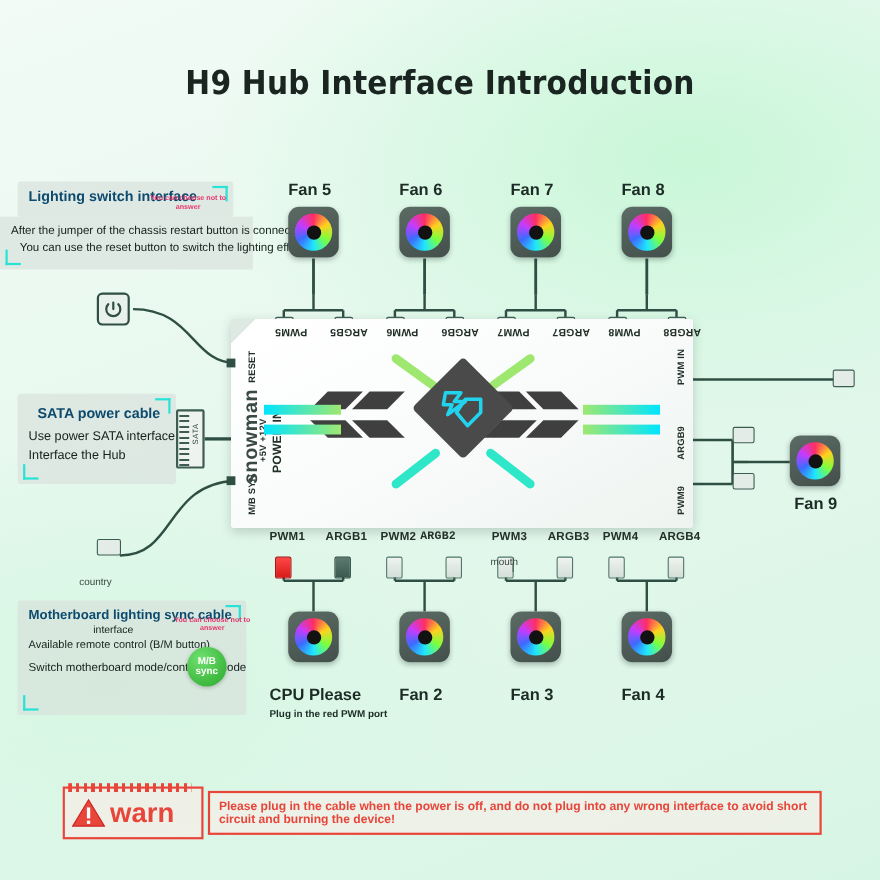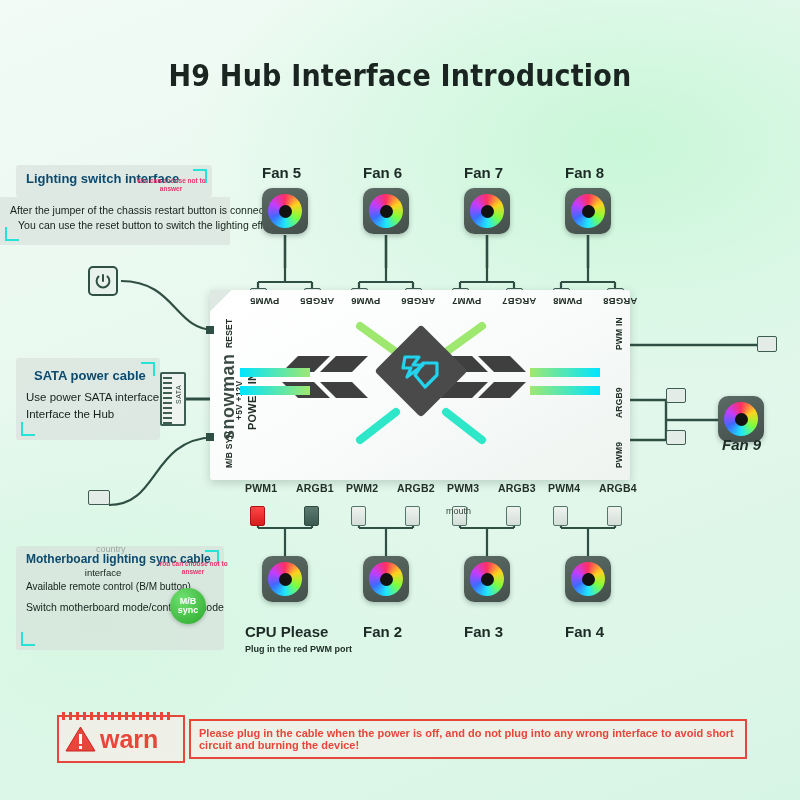--- a/index.html
+++ b/index.html
@@ -234,21 +234,21 @@
     <div class="ln" style="font-size:11.5px;">Use power SATA interface</div>
     <div class="ln" style="font-size:11.5px;">Interface the Hub</div>
   </div>
 
   <div id="sata">
     <div class="bars"></div>
     <div class="txt">SATA</div>
   </div>
 
   <div class="abs conn" style="left:88px; top:490px; width:22px; height:15px;"></div>
-  <div class="abs smalltext" style="left:96px; top:524px;margin-top:20px;">country</div>
+  <div class="abs smalltext" style="left:72px; top:524px;">country</div>
 
   <div class="abs callout" style="left:16px; top:546px; width:208px; height:104px;">
     <div class="corner-tr"></div>
     <div class="corner-bl"></div>
     <div class="ttl" style="font-size:12px;">Motherboard lighting sync cable</div>
     <div class="ln" style="font-size:9.5px; text-align:center; padding-right:34px;">interface</div>
     <div class="ln" style="font-size:10px;">Available remote control (B/M button)</div>
     <div class="ln" style="font-size:10.5px; margin-top:6px;">Switch motherboard mode/controller mode</div>
   </div>
   <div class="abs rednote" style="left:158px; top:560px;">You can choose not to answer</div>
@@ -358,21 +358,21 @@
     <svg id="logo-mark" viewBox="0 0 56 52">
       <g fill="none" stroke="#22d3ee" stroke-width="3.2" stroke-linejoin="round">
         <path d="M12 12 L26 12 L20 20 L30 20 L14 32 L18 23 L10 23 Z"></path>
         <path d="M30 18 L44 18 L44 30 L32 42 L22 30 Z"></path>
       </g>
     </svg>
 
     <div class="hub-label" style="left:35px; top:192px; font-size:10.5px;">PWM1</div>
     <div class="hub-label" style="left:86px; top:192px; font-size:10.5px;">ARGB1</div>
     <div class="hub-label" style="left:136px; top:192px; font-size:10.5px;">PWM2</div>
-    <div class="hub-label" style="left:187px; top:192px; font-size:10.5px;">ARGB2</div>
+    <div class="hub-label" style="left:172px; top:192px; font-size:10.5px;font-family:Liberation Mono, monospace;">ARGB2</div>
     <div class="hub-label" style="left:237px; top:192px; font-size:10.5px;">PWM3</div>
     <div class="hub-label" style="left:288px; top:192px; font-size:10.5px;">ARGB3</div>
     <div class="hub-label" style="left:338px; top:192px; font-size:10.5px;">PWM4</div>
     <div class="hub-label" style="left:389px; top:192px; font-size:10.5px;">ARGB4</div>
   </div>
 
   <div class="abs" style="left:206px; top:326px; width:8px; height:8px; background:#2f4f44;"></div>
   <div class="abs" style="left:206px; top:433px; width:8px; height:8px; background:#2f4f44;"></div>
 
   <div class="abs port red" style="left:250px; top:506px;"></div>
@@ -415,21 +415,21 @@
   </div>
   <div class="abs fan-label" style="left:565px; top:623px;">Fan 4</div>
 
   <div class="abs conn" style="left:666px; top:388px; width:20px; height:15px;"></div>
   <div class="abs conn" style="left:666px; top:430px; width:20px; height:15px;"></div>
   <div class="abs fan" style="left:718px; top:396px;">
     <div class="ring">
         <div class="hub-dot"></div>
       </div>
   </div>
-  <div class="abs fan-label" style="left:722px; top:436px;font-style:italic;">Fan 9</div>
+  <div class="abs fan-label" style="left:722px; top:450px;">Fan 9</div>
 
   <div id="warn-wrap">
     <div id="warn-badge">
       <div id="warn-tri">
         <svg width="31" height="28" viewBox="0 0 31 28">
           <polygon points="15.5,2 30,26 1,26" fill="#e8453b" stroke="#c22" stroke-width="1"></polygon>
           <rect x="14" y="9" width="3" height="10" fill="#fff"></rect>
           <rect x="14" y="21" width="3" height="3" fill="#fff"></rect>
         </svg>
       </div>

